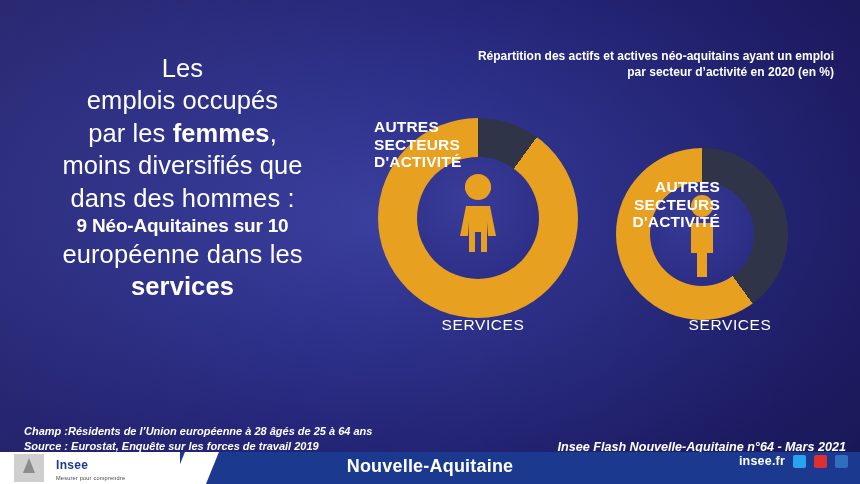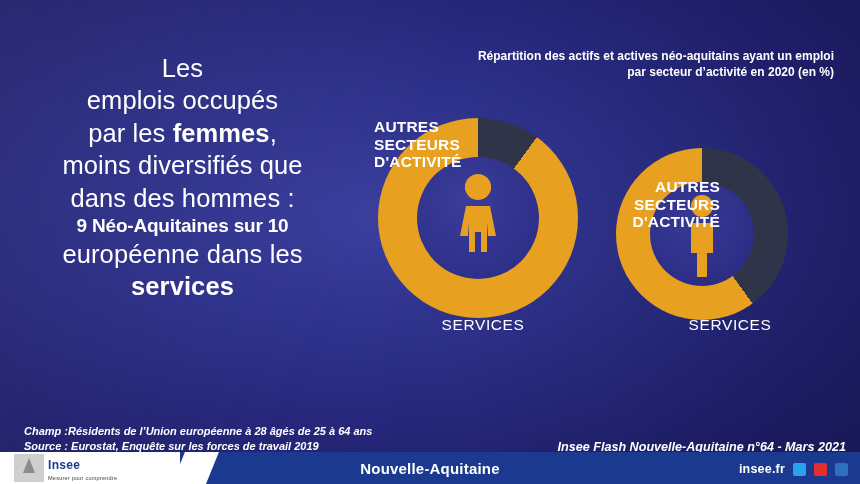--- a/index.html
+++ b/index.html
@@ -172,21 +172,21 @@
     width: 34px; height: 32px;
     background: #ffffff;
     transform: skewX(-22deg);
     transform-origin: bottom left;
   }
   .logo-box {
     position: absolute;
     left: 14px; bottom: 2px;
     display: flex;
     align-items: center;
-    gap: 4px;
+    gap: 12px;
   }
   .logo-mark {
     width: 30px; height: 28px;
     background: #cfcfcf;
     position: relative;
   }
   .logo-mark::after {
     content: "";
     position: absolute;
     left: 9px; top: 4px;
@@ -207,27 +207,27 @@
     letter-spacing: 0.2px;
     margin-top: 2px;
     display: block;
     font-weight: 400;
   }
   .region-name {
     position: absolute;
     left: 0; right: 0; bottom: 7px;
     text-align: center;
     color: #ffffff;
-    font-size: 15px;
+    font-size: 18px;
     font-weight: 700;
     letter-spacing: 0.2px;
   }
   .bar-right {
     position: absolute;
-    right: 12px; bottom: 8px;
+    right: 12px; bottom: 16px;
     display: flex;
     align-items: center;
     gap: 8px;
   }
   .site-url {
     color: #ffffff;
     font-size: 12.5px;
     font-weight: 700;
     letter-spacing: 0.2px;
   }

